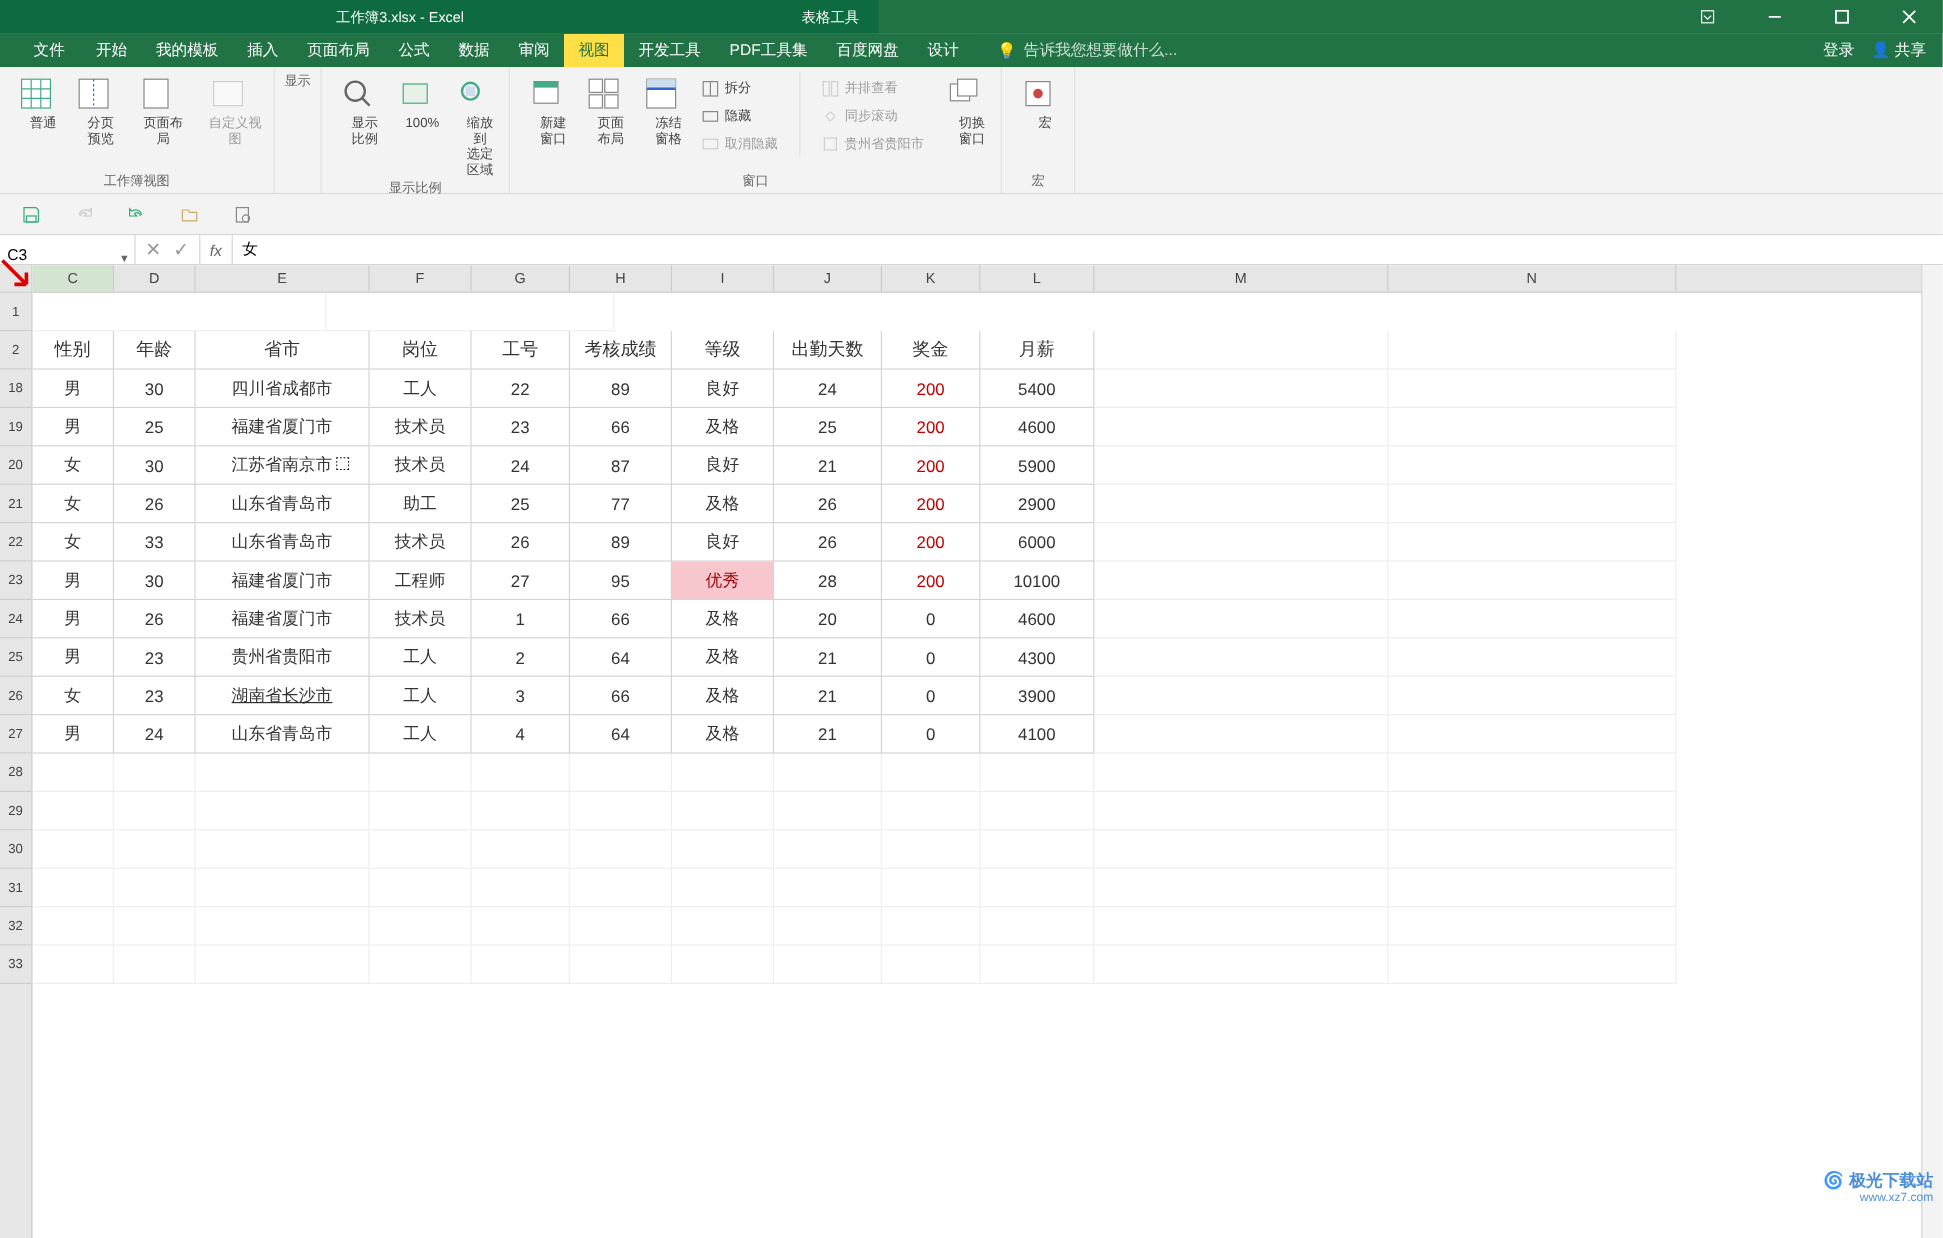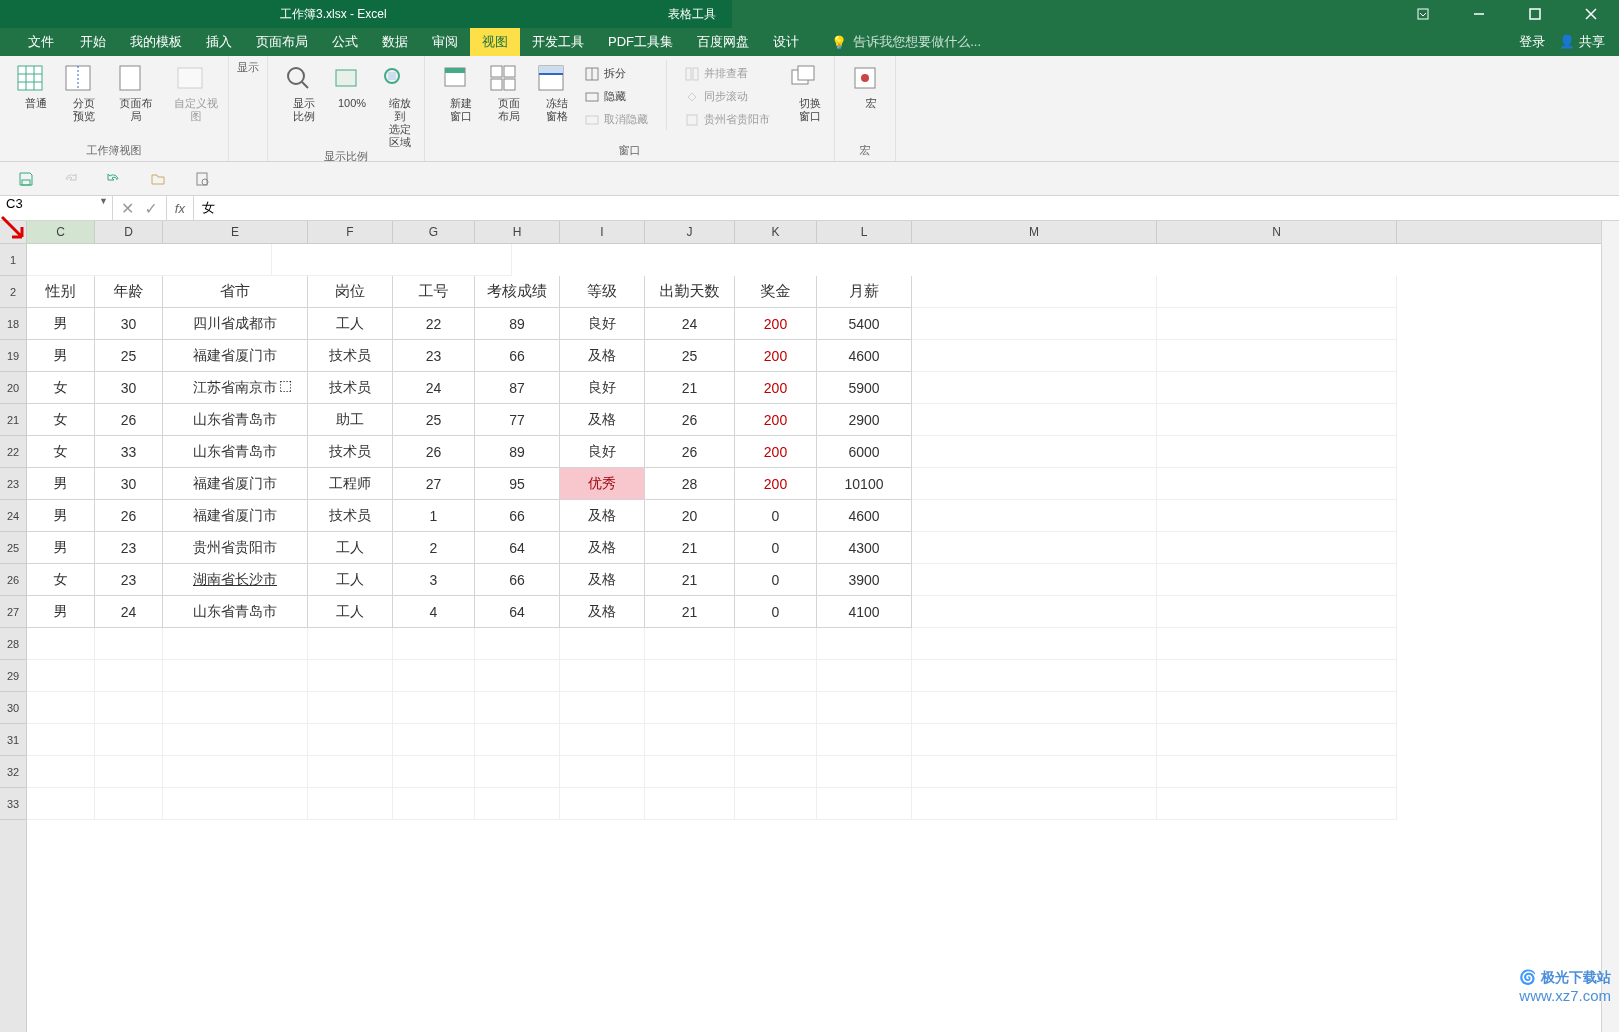--- a/index.html
+++ b/index.html
@@ -24,21 +24,21 @@
 .rbtn-lg{display:flex;flex-direction:column;align-items:center;width:44px;padding-top:2px;cursor:pointer;gap:3px;}
 .rbtn-lg .ricon{width:32px;height:32px;display:flex;align-items:center;justify-content:center;}
 .rbtn-lg .rtxt{font-size:11px;text-align:center;line-height:13px;margin-left:12px;}
 .rchk-col{display:flex;flex-direction:column;gap:7px;padding:6px 4px;}
 .rchk{display:flex;align-items:center;gap:4px;font-size:11px;cursor:pointer;}
 .rchk input{width:12px;height:12px;}
 .rbtn-sm{display:flex;align-items:center;gap:5px;font-size:11px;padding:2px 4px;cursor:pointer;}
 .qat{height:34px;background:#f3f3f3;border-bottom:1px solid #d4d4d4;display:flex;align-items:center;padding-left:16px;gap:24px;}
 .qat-btn{width:20px;height:20px;display:flex;align-items:center;justify-content:center;cursor:pointer;color:#555;}
 .namebox-row{height:25px;border-bottom:1px solid #d4d4d4;display:flex;align-items:stretch;background:#fff;}
-.namebox{width:113px;border-right:1px solid #d4d4d4;display:flex;align-items:flex-start;padding:0 6px;font-size:13px;position:relative;}
+.namebox{width:113px;border-right:1px solid #d4d4d4;display:flex;align-items:flex-end;padding:0 6px;font-size:13px;position:relative;}
 .namebox .dd{position:absolute;right:4px;color:#666;font-size:9px;}
 .fx-btns{display:flex;align-items:center;border-right:1px solid #d4d4d4;padding:0 8px;gap:10px;color:#999;}
 .fx-label{padding:0 8px;display:flex;align-items:center;font-style:italic;color:#666;font-size:13px;border-right:1px solid #d4d4d4;}
 .formula-input{flex:1;padding:0 8px;display:flex;align-items:center;font-size:13px;}
 .grid-area{position:relative;height:814px;display:flex;}
 .red-arrow{position:absolute;left:0;top:-6px;z-index:10;}
 .row-hdrs{width:27px;background:#e6e6e6;border-right:1px solid #ccc;}
 .corner{height:23px;border-bottom:1px solid #ccc;background:#e6e6e6;}
 .row-hdr{height:32px;border-bottom:1px solid #ccc;font-size:11px;color:#444;display:flex;align-items:center;justify-content:center;background:#e6e6e6;}
 .grid-main{flex:1;overflow:hidden;position:relative;}
@@ -49,21 +49,21 @@
 .drow{display:flex;height:32px;}
 .cell{border-right:1px solid #d4d4d4;border-bottom:1px solid #d4d4d4;display:flex;align-items:center;justify-content:center;font-size:14px;color:#333;padding:0 4px;overflow:hidden;white-space:nowrap;}
 .cell.title{font-size:16px;justify-content:center;}
 .cell.header-cell{font-size:15px;}
 .cell.bonus{color:#c00000;}
 .cell.excellent{background:#f8c7ce;color:#9c0006;}
 .cell.empty{border-right:1px solid #eee;border-bottom:1px solid #eee;}
 .vscroll{width:18px;background:#f3f3f3;border-left:1px solid #d4d4d4;position:relative;}
 .watermark{position:absolute;right:8px;bottom:28px;opacity:0.85;text-align:right;font-size:12px;}
 .watermark .wm1{color:#2c7cd4;font-weight:bold;font-size:14px;}
-.watermark .wm2{color:#2c7cd4;font-size:15px;}
+.watermark .wm2{color:#2c7cd4;font-size:10px;}
 .cursor-cross{position:absolute;left:252px;top:156px;font-size:14px;color:#000;pointer-events:none;}
 </style>
 </head>
 <body>
 
 <div class="titlebar">
   <div class="left-sect">
     <span class="filename">工作簿3.xlsx - Excel</span>
   </div>
   <div class="tools-sect">表格工具</div>

